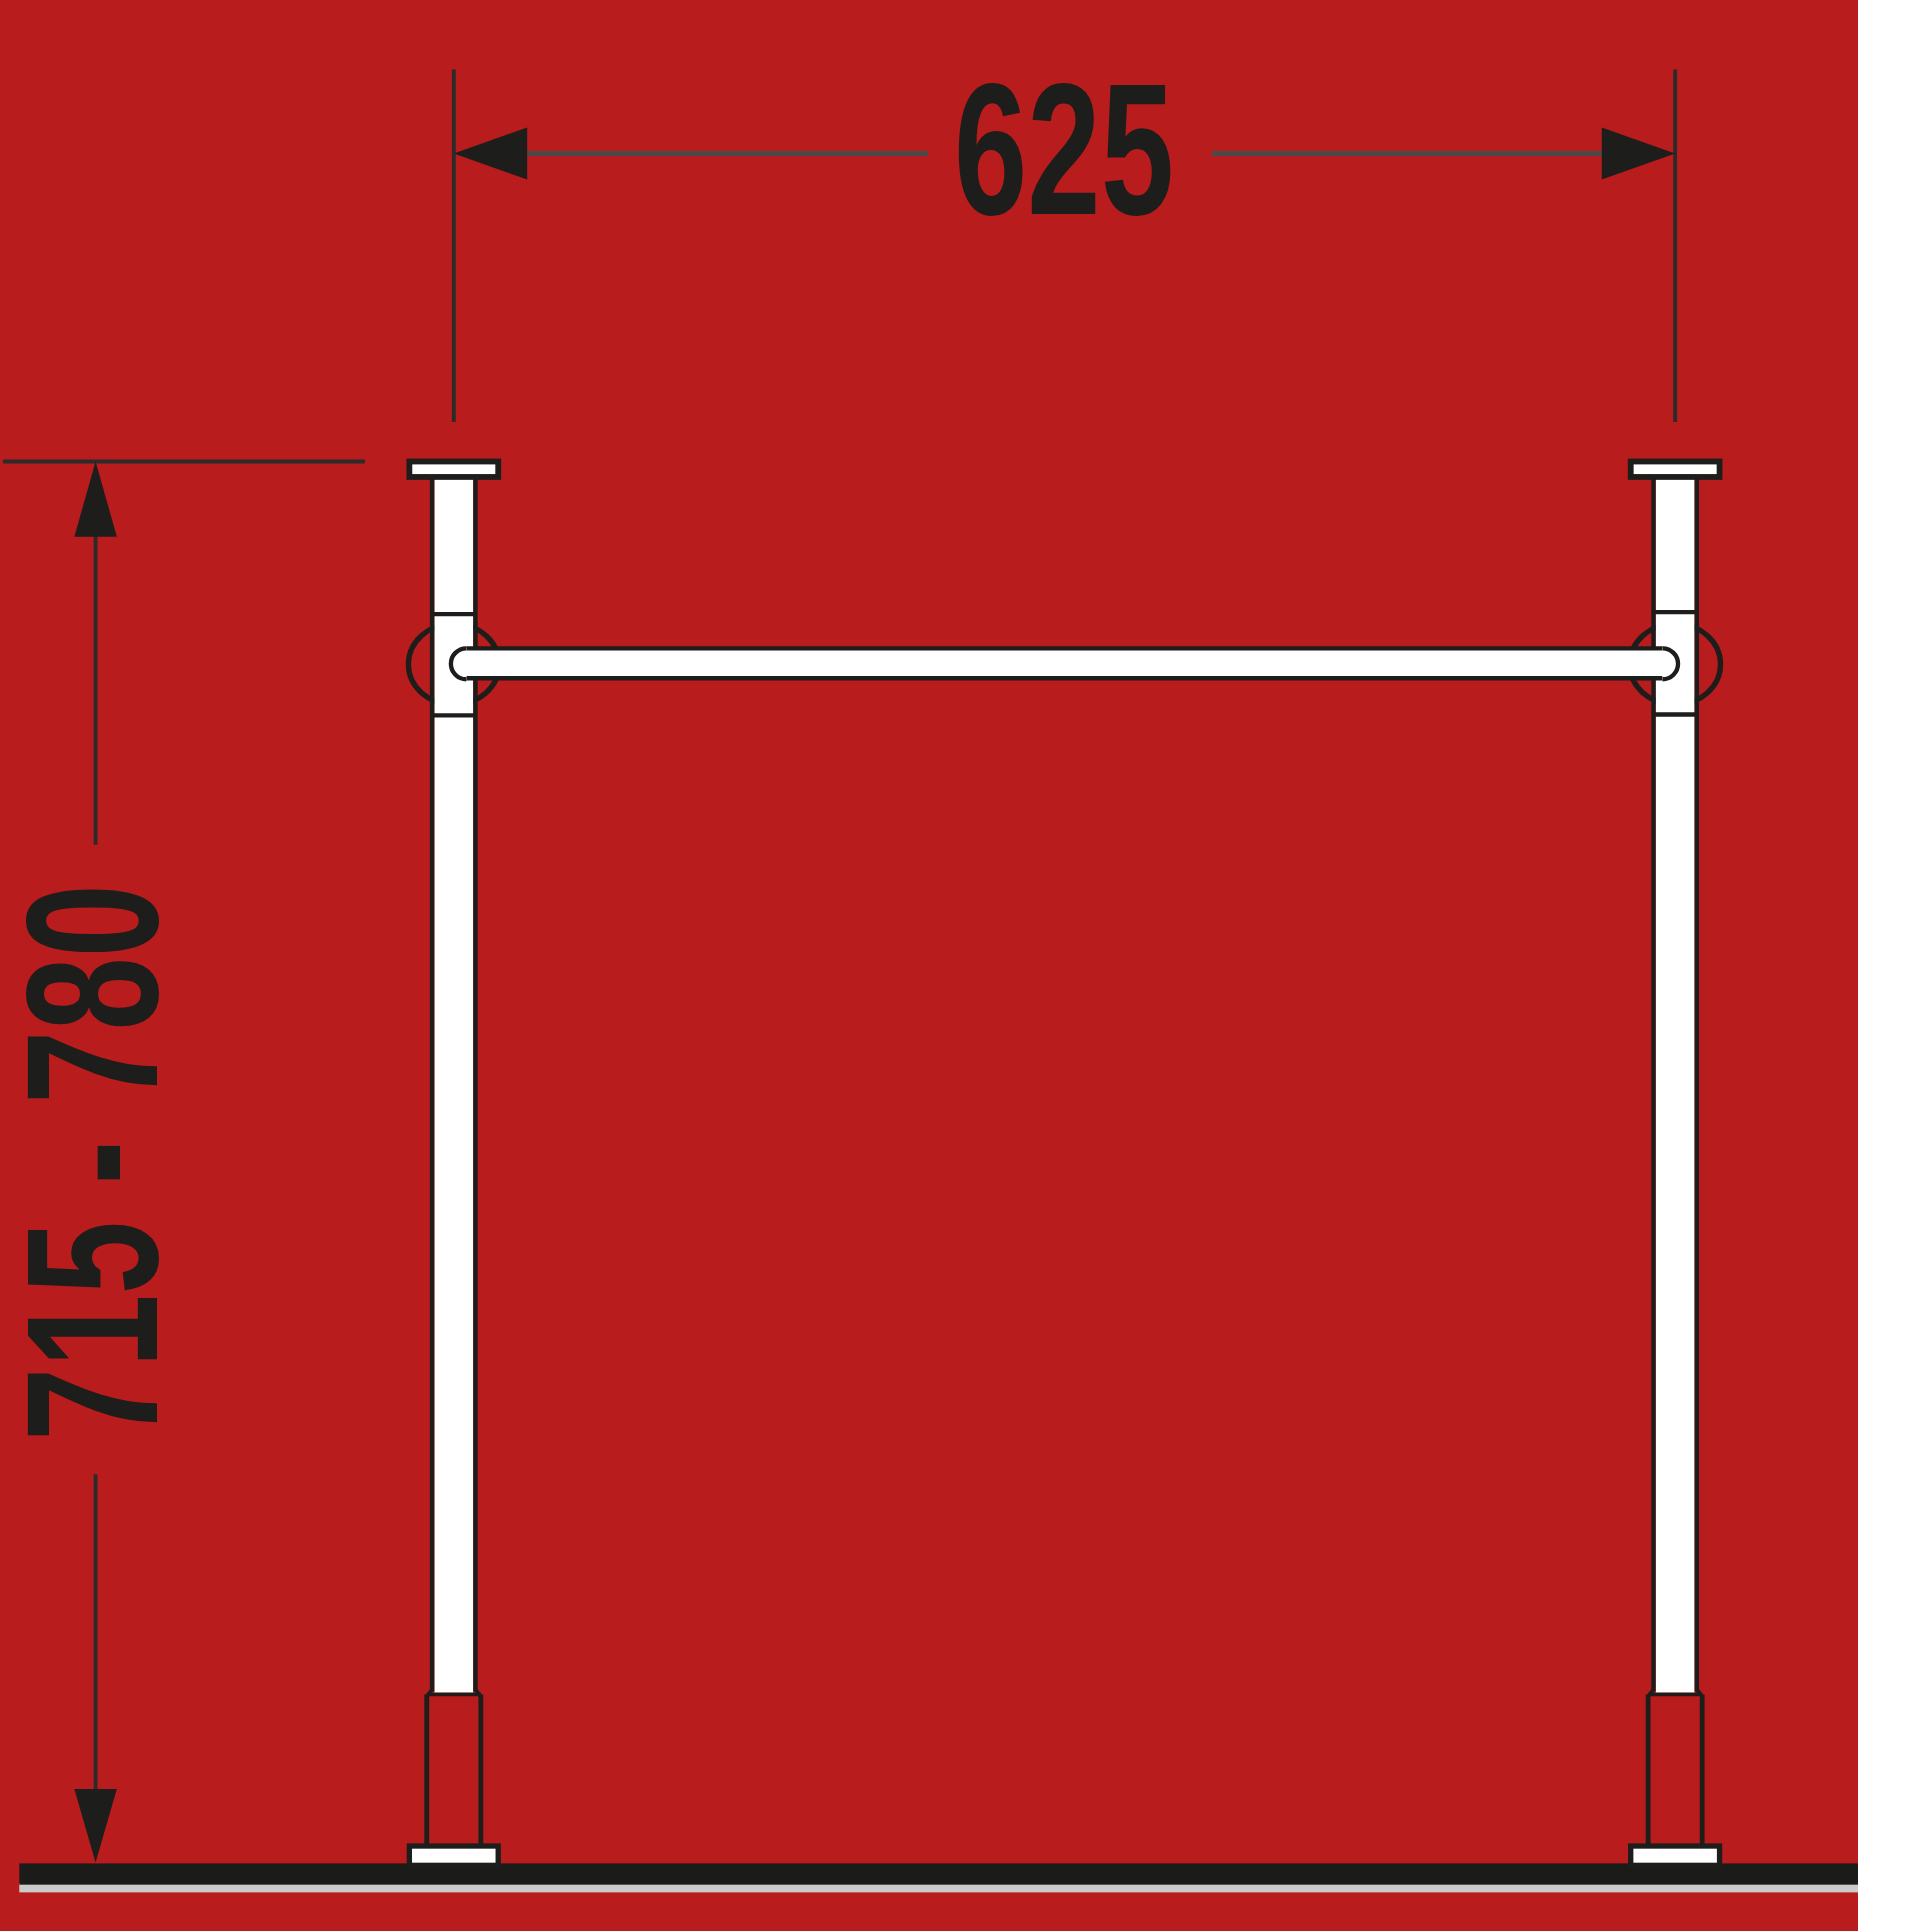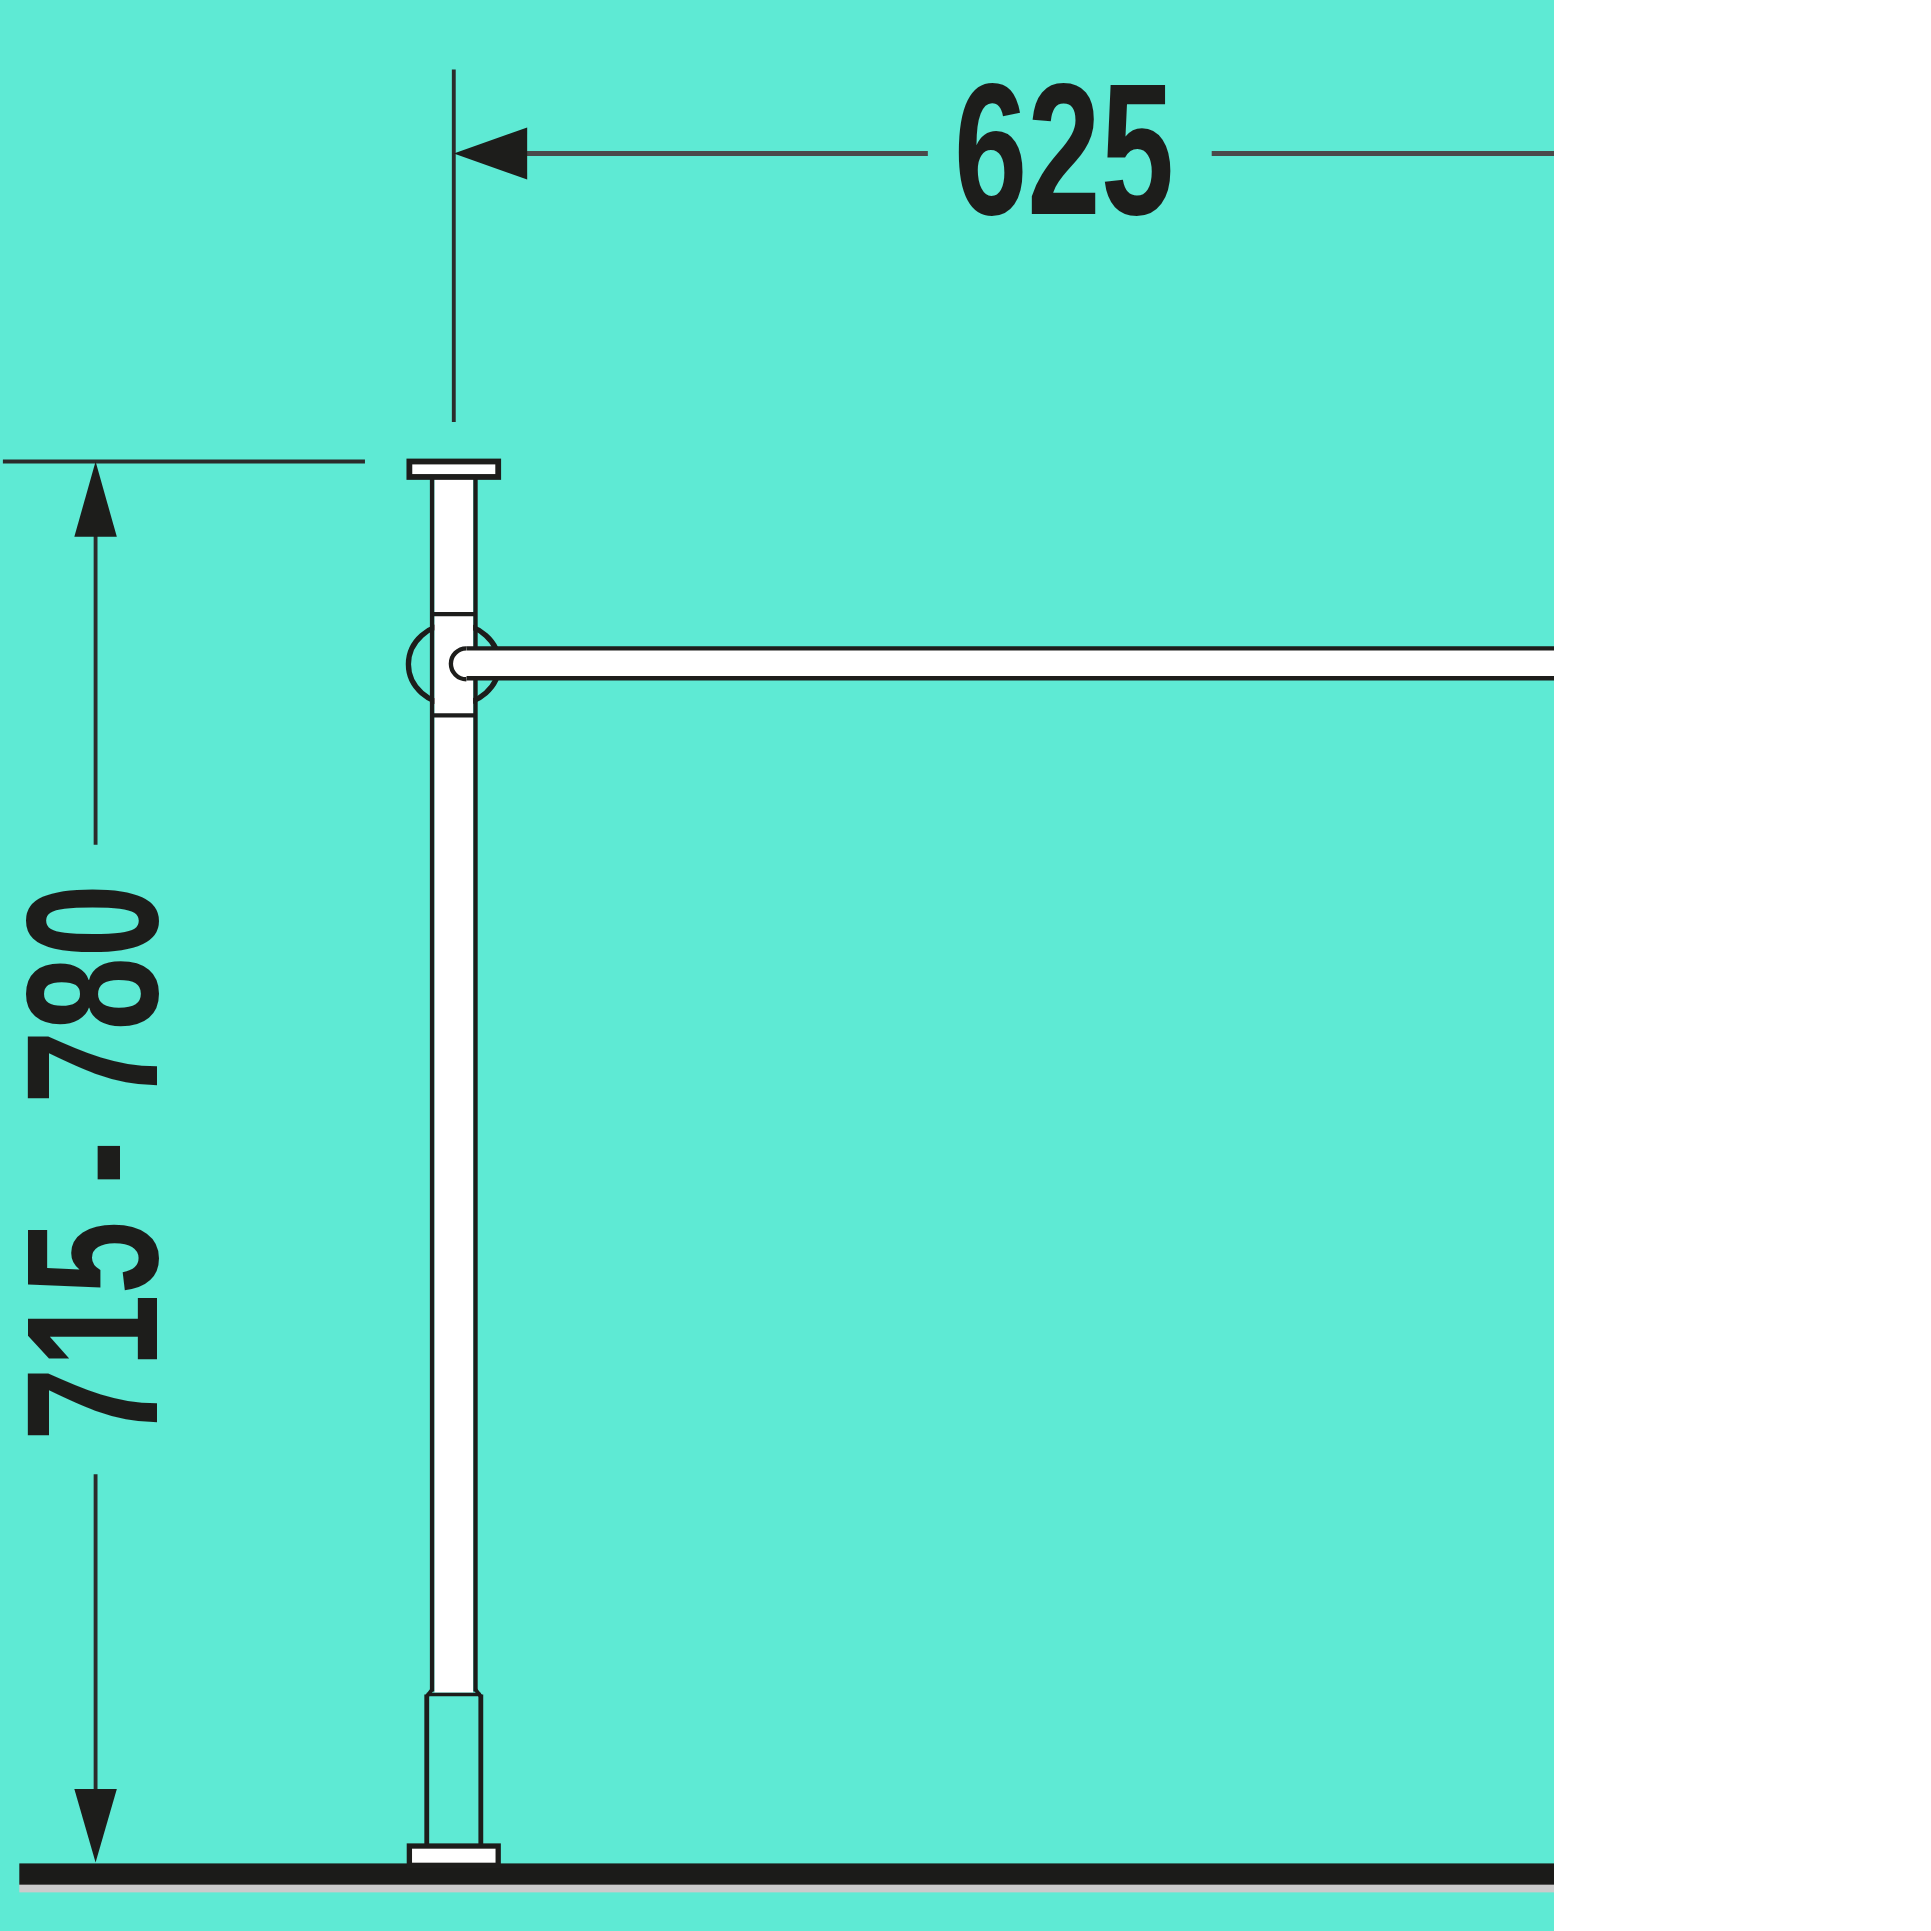--- a/index.html
+++ b/index.html
@@ -2,23 +2,23 @@
 <html><head>
 <meta charset="utf-8">
 <style>
   html, body {
     margin: 0;
     padding: 0;
     background: #ffffff;
   }
   .canvas {
     position: relative;
-    width: 1554px;
+    width: 1858px;
     height: 1931px;
-    background: #5eead4;
+    background: #b91c1c;
     overflow: hidden;
   }
   svg.drawing {
     position: absolute;
     inset: 0;
     display: block;
   }
   .structure-line {
     stroke: #1d1d1b;
     fill: none;

